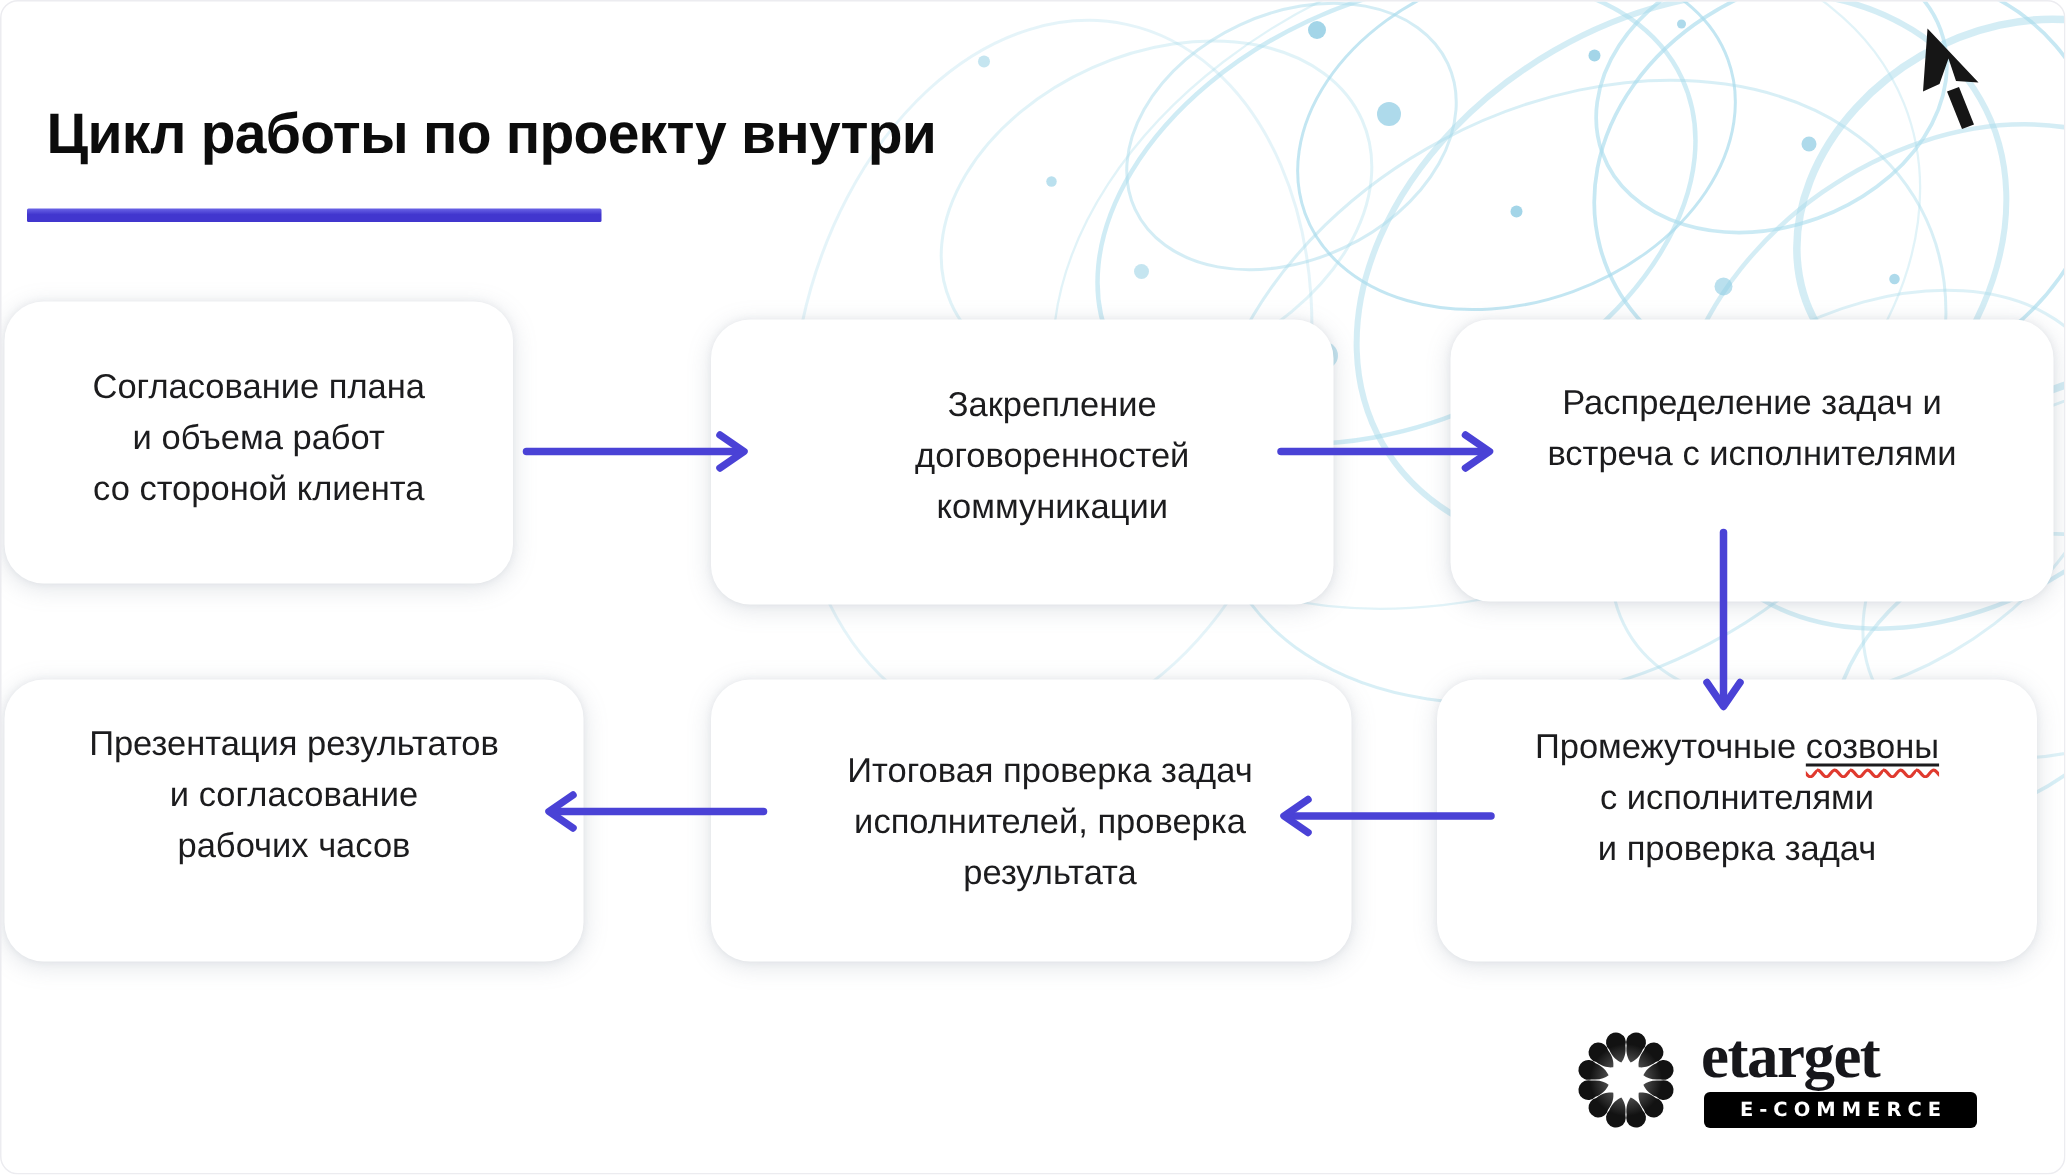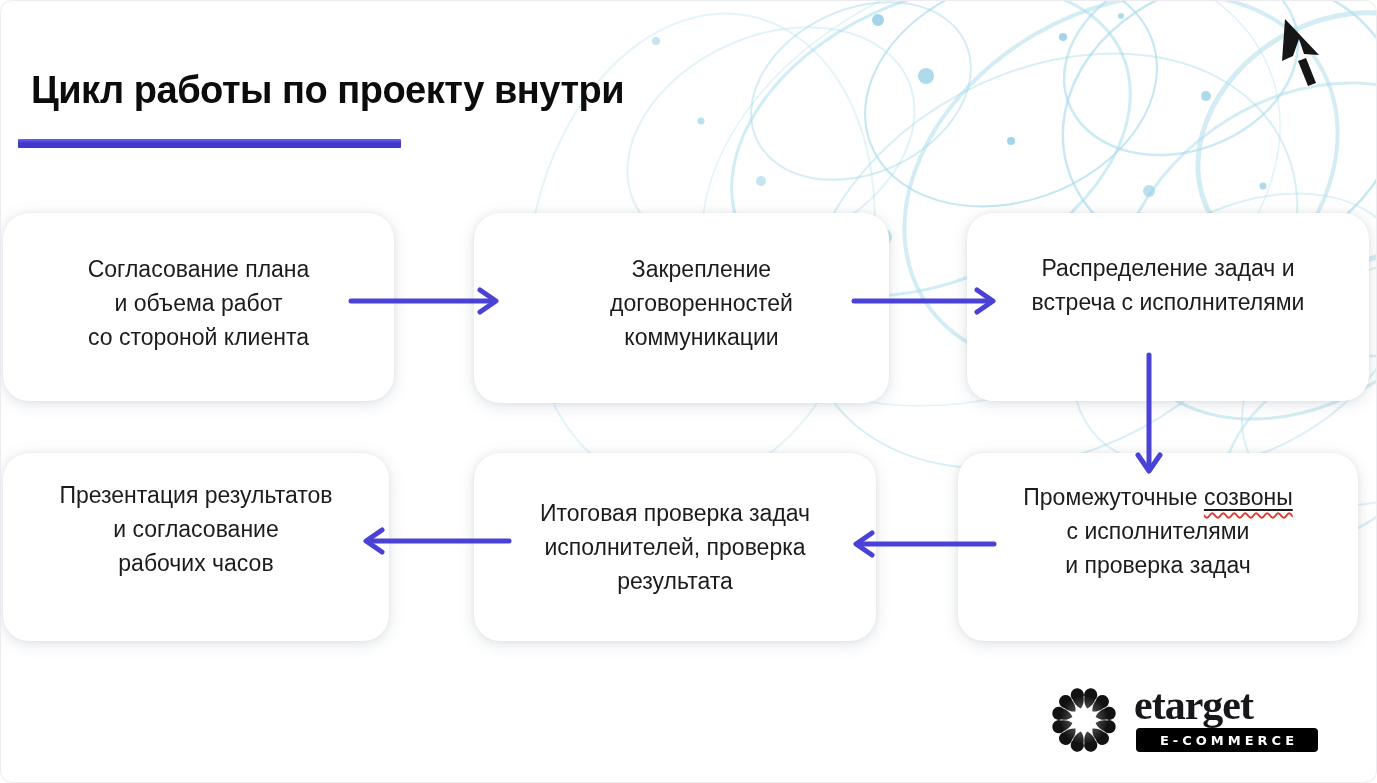--- a/index.html
+++ b/index.html
@@ -22,25 +22,25 @@
     border-radius:1px;
   }
   .corner-logo{position:absolute; left:1279px; top:14px; width:44px; height:76px;}
   .card{
     position:absolute; background:#ffffff; border-radius:26px;
     box-shadow:0 3px 16px rgba(120,130,150,.22), 0 0 5px rgba(120,130,150,.10);
     display:flex; align-items:center; justify-content:center; text-align:center;
     color:#1c1c1e; font-size:23px; line-height:34px;
   }
   .card .ln{display:block; white-space:nowrap;}
-  .b1{left:2px;   top:212px; width:391px; height:188px;}
+  .b1{left:2px;   top:200px; width:339px; height:188px;}
   .b2{left:473px; top:212px; width:375px; height:190px;padding-left:40px;}
   .b3{left:966px; top:212px; width:402px; height:188px;}
   .b4{left:957px; top:452px; width:400px; height:188px;}
-  .b5{left:473px; top:452px; width:402px; height:188px;}
+  .b5{left:473px; top:452px; width:402px; height:188px;padding-left:25px;}
   .b6{left:2px;   top:452px; width:386px; height:188px;}
   .o1{transform:translateY(-4px);}
   .o2{transform:translateY(-5px);}
   .o3{transform:translateY(-22px);}
   .o4{transform:translateY(-16px);}
   .o5{transform:translateY(0);}
   .o6{transform:translateY(-18px);}
   .u-word{
     margin-left:.28em;
     text-decoration:underline wavy #e03a2f;

